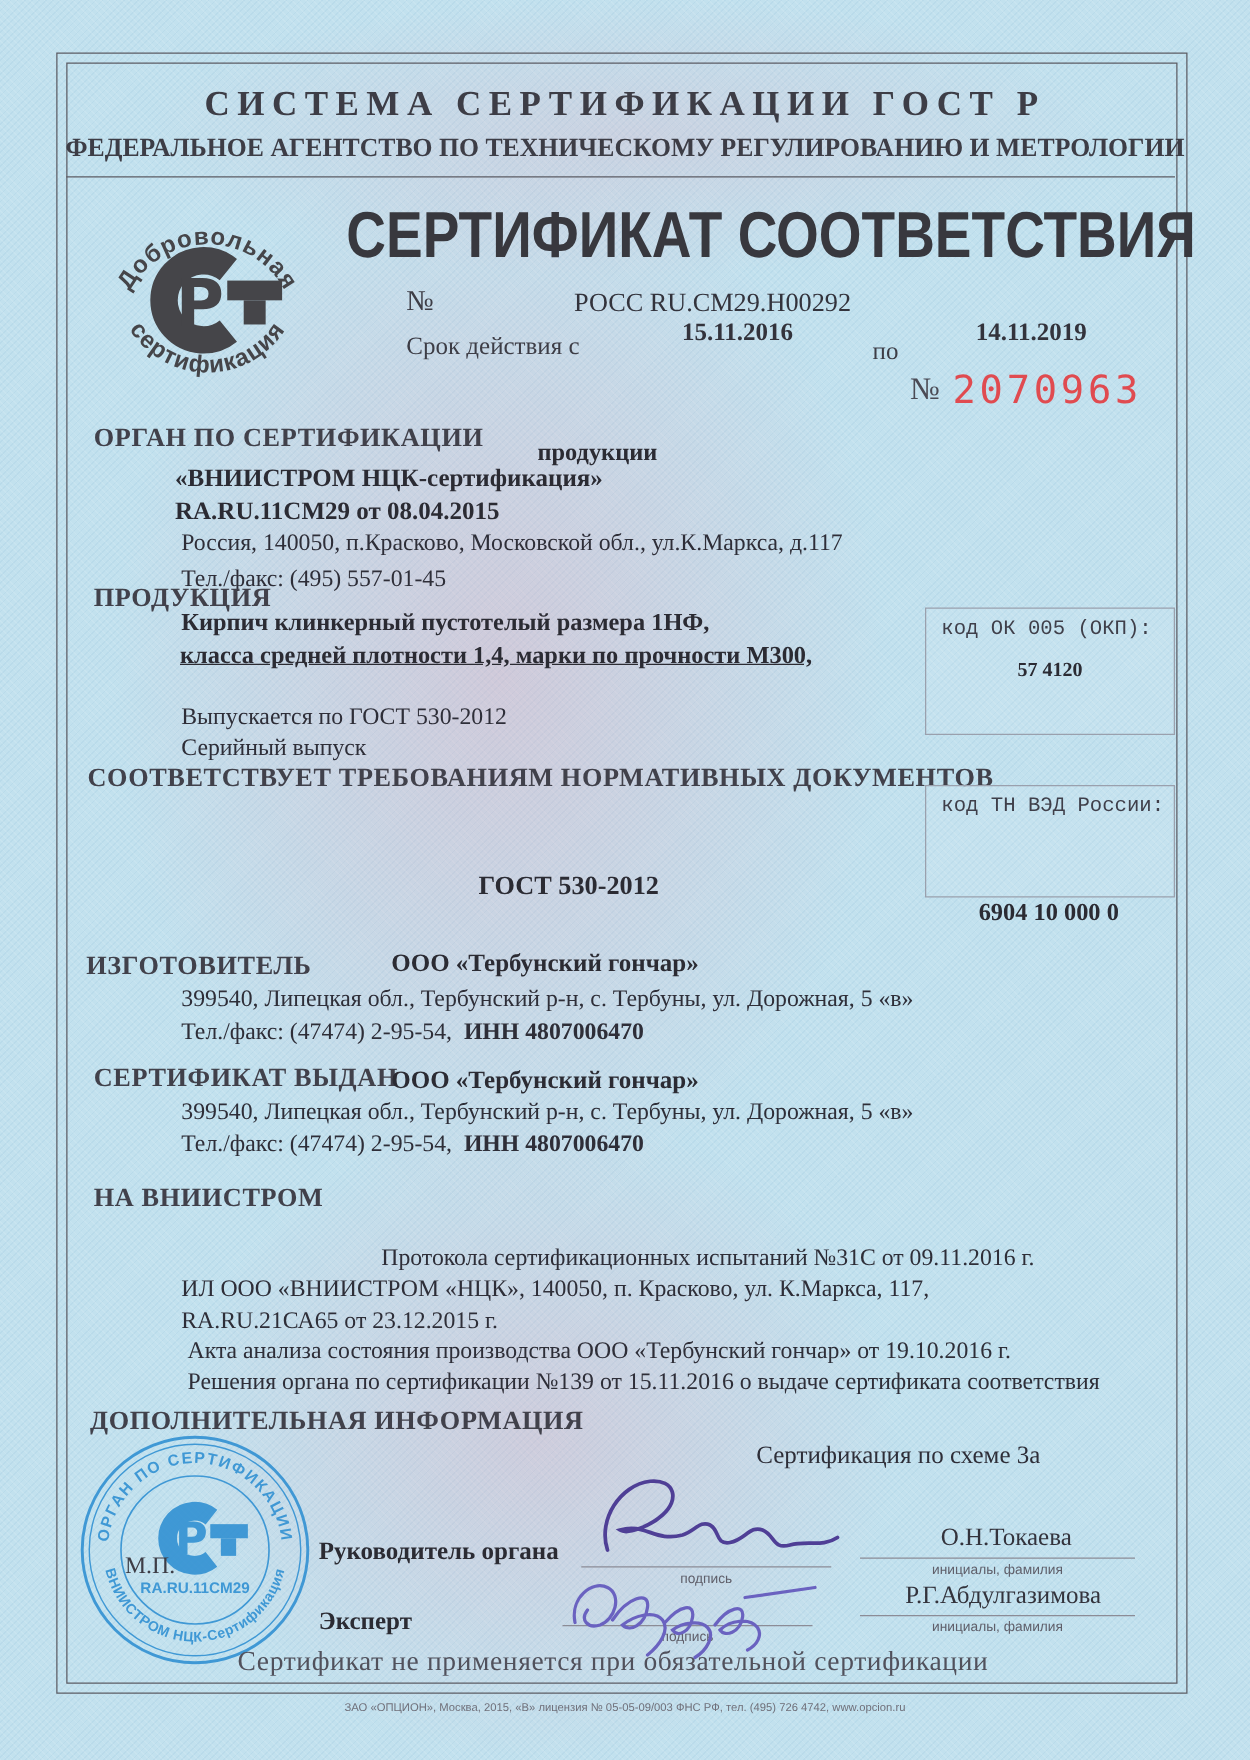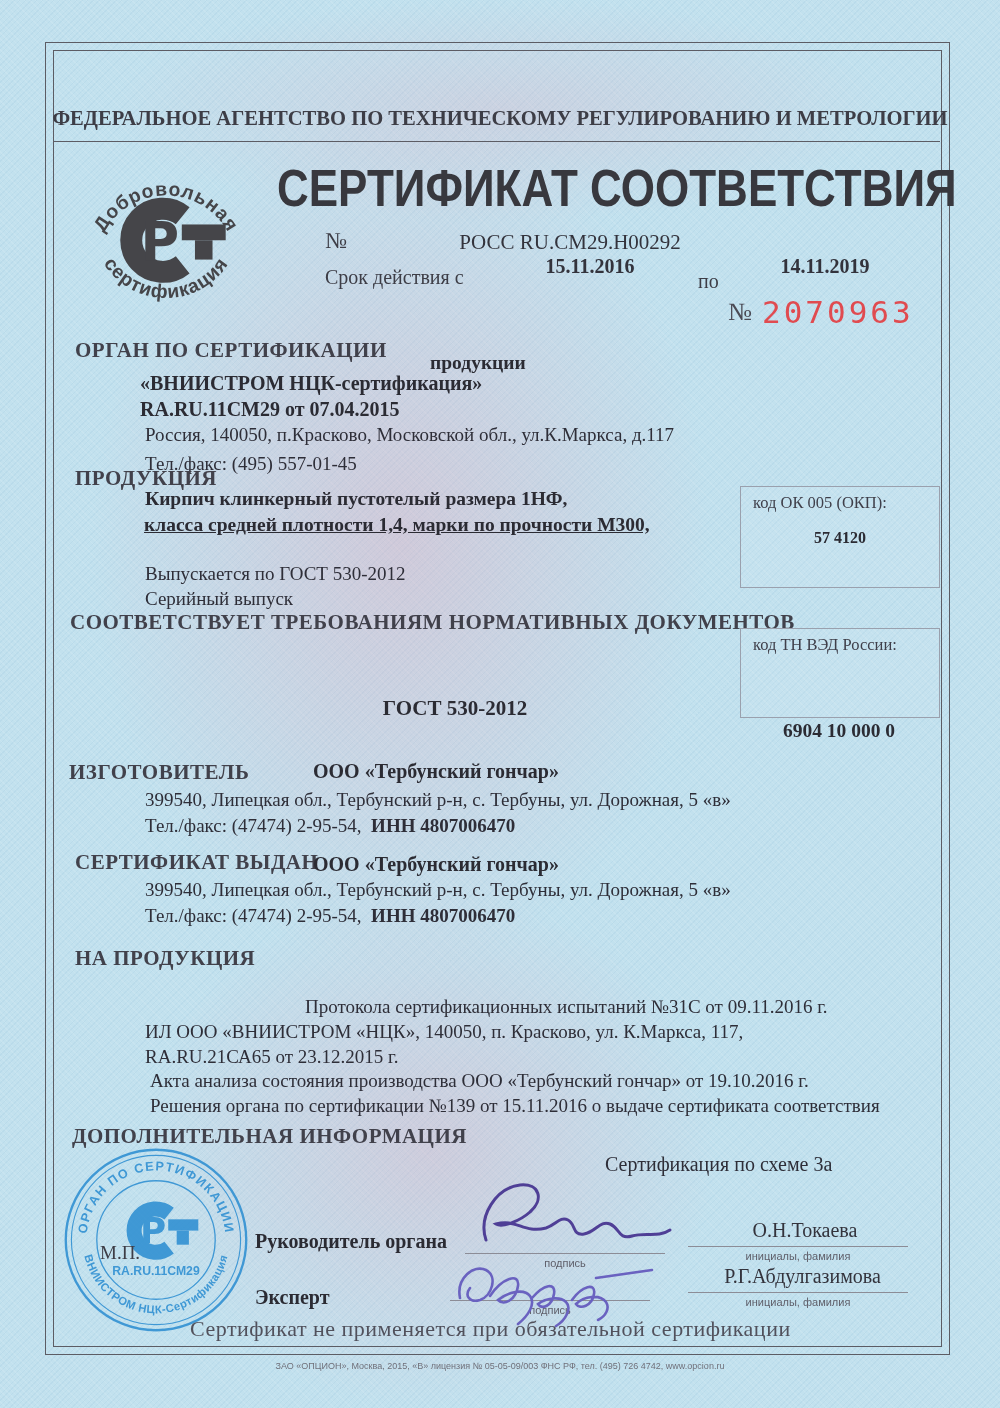--- a/index.html
+++ b/index.html
@@ -30,21 +30,21 @@
   .po-label{left:698px; top:270px; font-size:20px; color:#3d3d46;}
   .valid-to{left:760px; top:255px; width:130px; text-align:center; font-weight:bold; font-size:20px; color:#33333c;}
   .blank-no{left:728px; top:298px; font-size:25px; color:#4b4b55;}
   .blank-number{left:762px; top:294px; font-family:"DejaVu Sans Mono",monospace; font-size:31px; letter-spacing:3px; color:#e04b50;}
 
   .sec-heading{font-weight:bold; font-size:21px; letter-spacing:.5px; color:#41414b; white-space:nowrap;}
   .body-line{font-size:19px; color:#2e2e38; white-space:nowrap;}
   .bold-line{font-weight:bold; font-size:19.5px; color:#2b2b33; white-space:nowrap;}
 
   .code-box{position:absolute; border:1px solid #9aa0ad; background:rgba(255,255,255,.06);}
-  .code-box .lbl{font-size:16.5px; color:#3f3f4a; padding:6px 0 0 12px;}
+  .code-box .lbl{font-size:16.5px; color:#3f3f4a; padding:6px 0 0 12px;font-family:Liberation Mono, monospace;}
   .code-box .val{font-weight:bold; font-size:16px; color:#2b2b33; text-align:center; margin-top:16px;}
 
   .sig-line{position:absolute; border-top:1px solid #8c8c96; height:0;}
   .caption{position:absolute; font-family:"Liberation Sans",sans-serif; font-size:11px; color:#5f5f6a; text-align:center;}
   .person-name{position:absolute; font-size:20px; color:#33333c; text-align:center; white-space:nowrap;}
 
   .footer-note{left:190px; top:1316px; font-size:22px; letter-spacing:.5px; color:#51515c; white-space:nowrap;}
   .fine-print{left:0; right:0; top:1361px; text-align:center; font-family:"Liberation Sans",sans-serif; font-size:9px; color:#70707a;}
 
   .mp-text{left:196px; top:1240px; font-size:19px; color:#3d3d46; z-index:5;}
@@ -53,20 +53,21 @@
 </head>
 <body>
 
 <div class="page">
 
   <div class="frame-outer">
     <div class="frame-inner"></div>
   </div>
   <div class="hdr-divider"></div>
 
+  <div class="abs sys-line">СИСТЕМА СЕРТИФИКАЦИИ ГОСТ Р</div>
   <div class="abs agency-line">ФЕДЕРАЛЬНОЕ АГЕНТСТВО ПО ТЕХНИЧЕСКОМУ РЕГУЛИРОВАНИЮ И МЕТРОЛОГИИ</div>
   <div class="abs cert-title">СЕРТИФИКАТ СООТВЕТСТВИЯ</div>
 
   <div class="abs" style="left:78px; top:156px; width:176px; height:158px;">
     <svg width="176" height="158" viewBox="0 0 200 180">
       <defs>
         <path id="arcTopL" d="M 24,100 A 80,80 0 0 1 176,100"></path>
         <path id="arcBotL" d="M 18,96 A 84,84 0 0 0 182,96"></path>
       </defs>
       <text font-family="Liberation Sans, sans-serif" font-size="22" font-weight="bold" fill="#454549" letter-spacing="1">
@@ -87,21 +88,21 @@
   <div class="abs validity-label">Срок действия  с</div>
   <div class="abs valid-from">15.11.2016</div>
   <div class="abs po-label">по</div>
   <div class="abs valid-to">14.11.2019</div>
   <div class="abs blank-no">№</div>
   <div class="abs blank-number">2070963</div>
 
   <div class="abs sec-heading" style="left:75px; top:338px;">ОРГАН ПО СЕРТИФИКАЦИИ</div>
   <div class="abs bold-line" style="left:430px; top:352px;">продукции</div>
   <div class="abs bold-line" style="left:140px; top:372px; font-size:20px;">«ВНИИСТРОМ НЦК-сертификация»</div>
-  <div class="abs bold-line" style="left:140px; top:398px; font-size:20px;">RA.RU.11СМ29 от 07.04.2015</div>
+  <div class="abs bold-line" style="left:140px; top:398px; font-size:20px;">RA.RU.11СМ29 от 08.04.2015</div>
   <div class="abs body-line" style="left:145px; top:424px;">Россия, 140050, п.Красково, Московской обл., ул.К.Маркса, д.117</div>
   <div class="abs body-line" style="left:145px; top:453px;">Тел./факс: (495) 557-01-45</div>
 
   <div class="abs sec-heading" style="left:75px; top:466px;">ПРОДУКЦИЯ</div>
   <div class="abs bold-line" style="left:145px; top:488px;">Кирпич клинкерный пустотелый размера 1НФ,</div>
   <div class="abs bold-line" style="left:144px; top:514px;text-decoration:underline;">класса средней плотности 1,4, марки по прочности М300,</div>
   <div class="abs body-line" style="left:145px; top:563px;">Выпускается по  ГОСТ 530-2012</div>
   <div class="abs body-line" style="left:145px; top:588px;">Серийный выпуск</div>
 
   <div class="code-box" style="left:740px; top:486px; width:198px; height:100px;">
@@ -125,21 +126,21 @@
   </div>
 
   <div class="abs sec-heading" style="left:75px; top:850px;">СЕРТИФИКАТ ВЫДАН</div>
   <div class="abs bold-line" style="left:313px; top:853px; font-size:20px;">ООО «Тербунский гончар»</div>
   <div class="abs body-line" style="left:145px; top:879px;">399540, Липецкая обл., Тербунский р-н, с. Тербуны, ул. Дорожная, 5 «в»</div>
   <div class="abs body-line" style="left:145px; top:905px;">
     <span>Тел./факс: (47474) 2-95-54,</span>&nbsp;
     <span style="font-weight:bold;">ИНН 4807006470</span>
   </div>
 
-  <div class="abs sec-heading" style="left:75px; top:946px;">НА ПРОДУКЦИЯ</div>
+  <div class="abs sec-heading" style="left:75px; top:946px;">НА ВНИИСТРОМ</div>
   <div class="abs body-line" style="left:305px; top:996px;">Протокола сертификационных испытаний  №31С от  09.11.2016 г.</div>
   <div class="abs body-line" style="left:145px; top:1021px;">ИЛ  ООО «ВНИИСТРОМ  «НЦК», 140050, п. Красково, ул. К.Маркса, 117,</div>
   <div class="abs body-line" style="left:145px; top:1046px;">RA.RU.21СА65 от  23.12.2015 г.</div>
   <div class="abs body-line" style="left:150px; top:1070px;">Акта анализа состояния производства ООО «Тербунский гончар» от 19.10.2016 г.</div>
   <div class="abs body-line" style="left:150px; top:1095px;">Решения органа по сертификации №139 от 15.11.2016 о выдаче сертификата соответствия</div>
 
   <div class="abs sec-heading" style="left:72px; top:1124px;">ДОПОЛНИТЕЛЬНАЯ ИНФОРМАЦИЯ</div>
   <div class="abs body-line" style="left:605px; top:1153px; font-size:20px;">Сертификация по схеме 3а</div>
 
   <div class="abs" style="left:62px; top:1146px; width:188px; height:188px; opacity:.88;">

